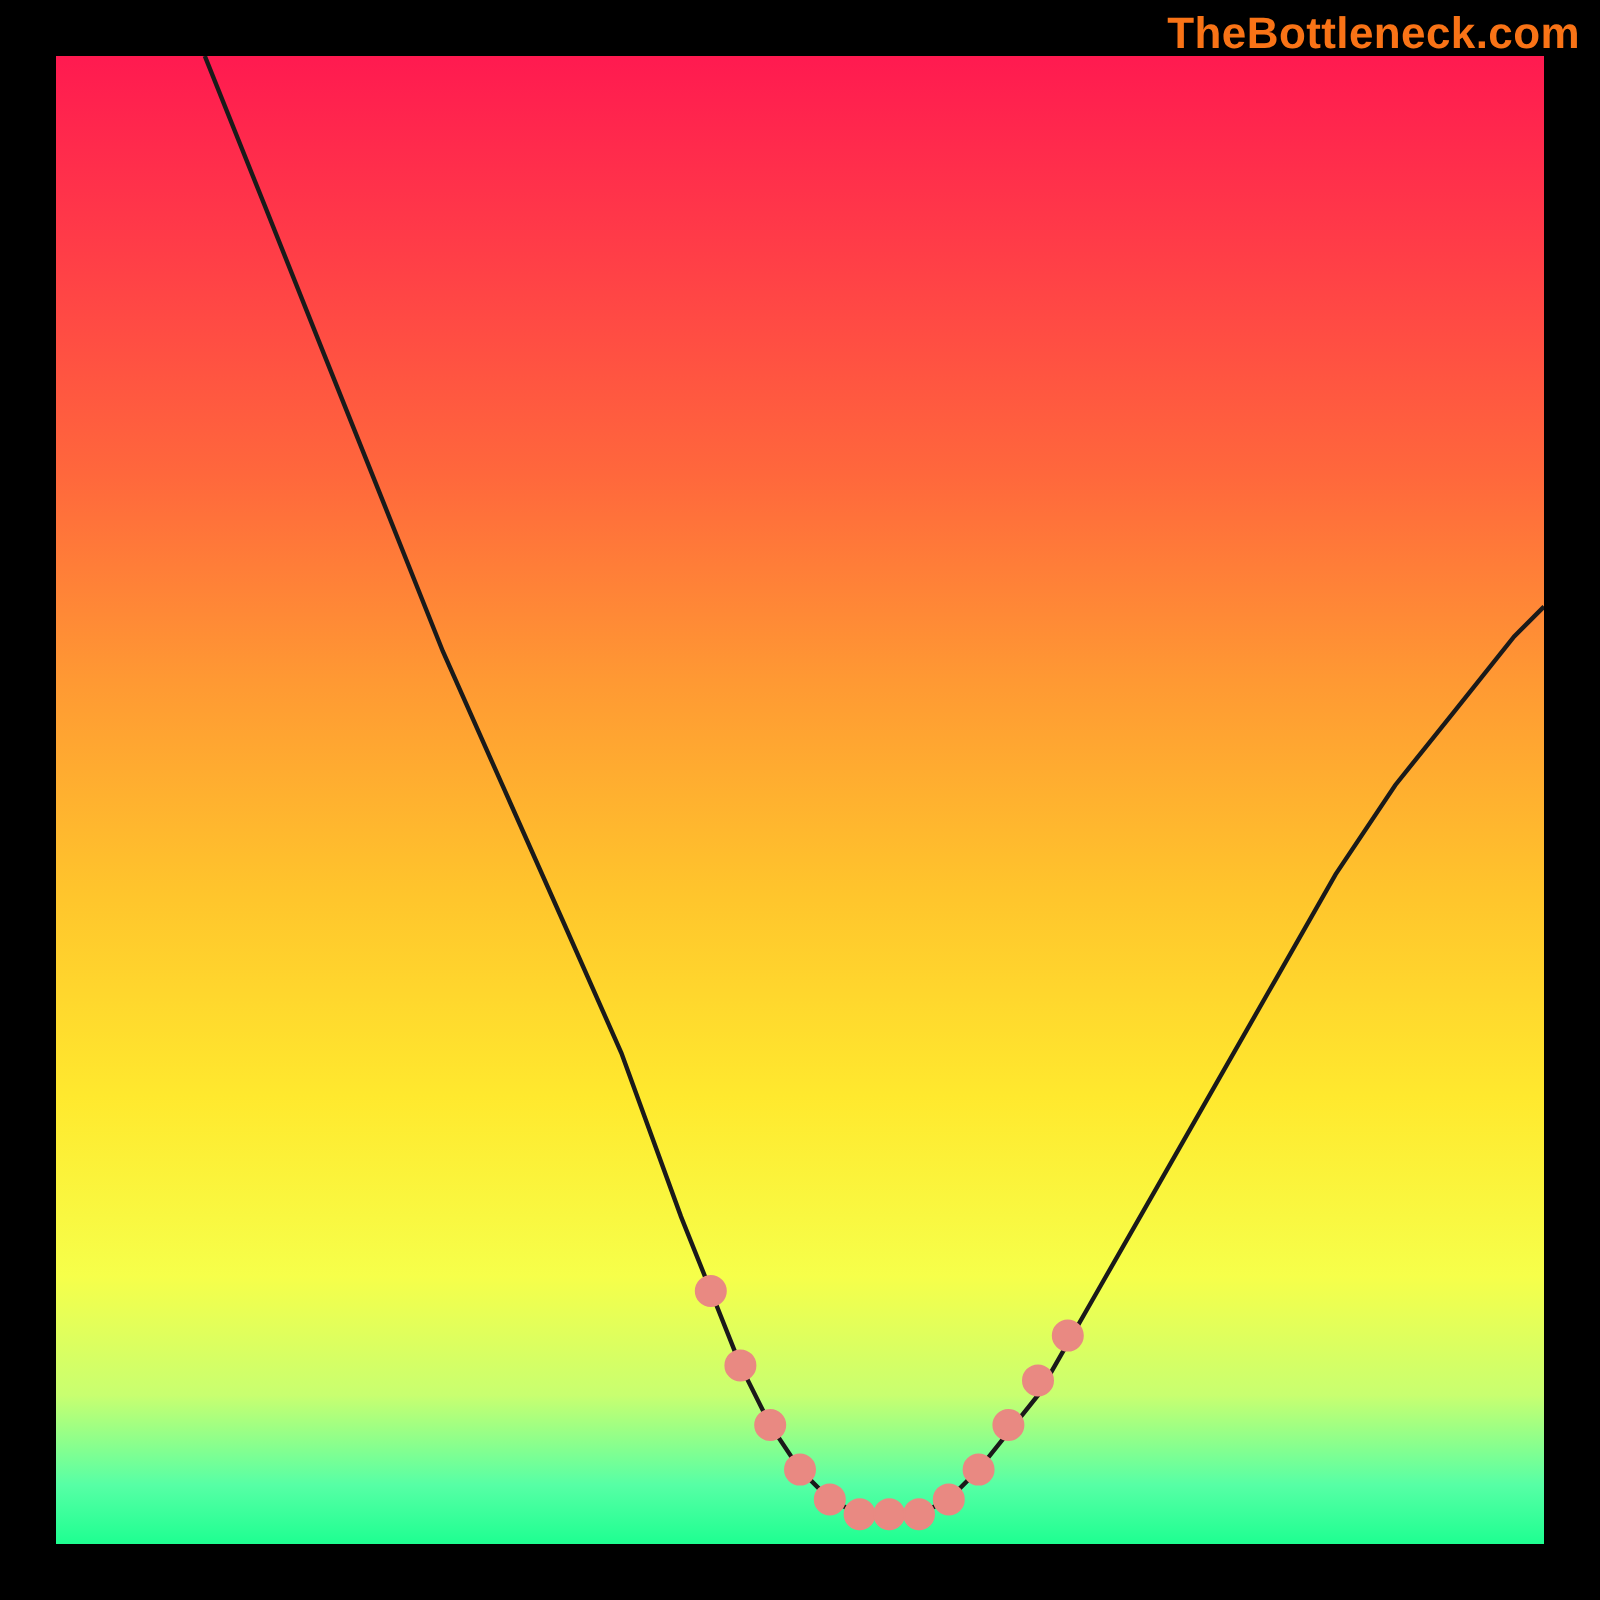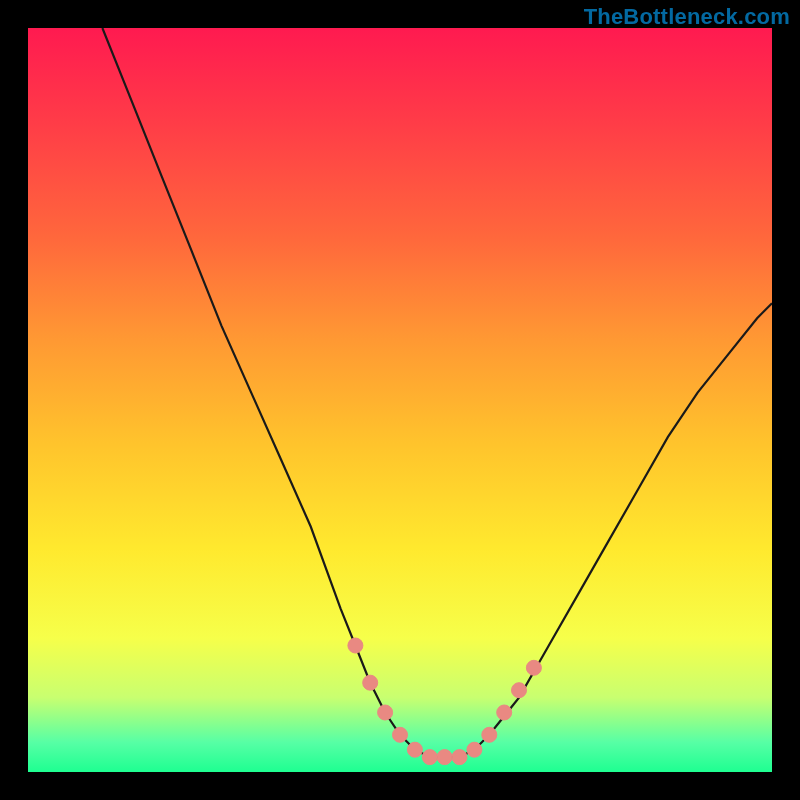--- a/index.html
+++ b/index.html
@@ -37,21 +37,21 @@
       #f6ff4a 82%,
       #c8ff70 90%,
       #57ffa5 96%,
       #1eff91 100%
     );
   }
   .watermark {
     position: absolute;
     top: 4px;
     right: 10px;
-    color: #0369a1;
+    color: #f97316;
     font-size: 22px;
     font-weight: 600;
     letter-spacing: 0.2px;
     user-select: none;
   }
   svg.curve {
     position: absolute;
     top: 0;
     left: 0;
     width: 744px;

